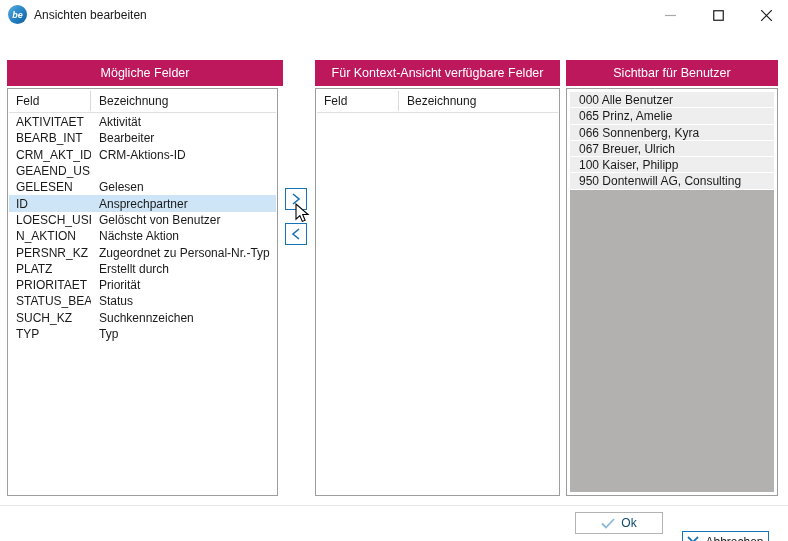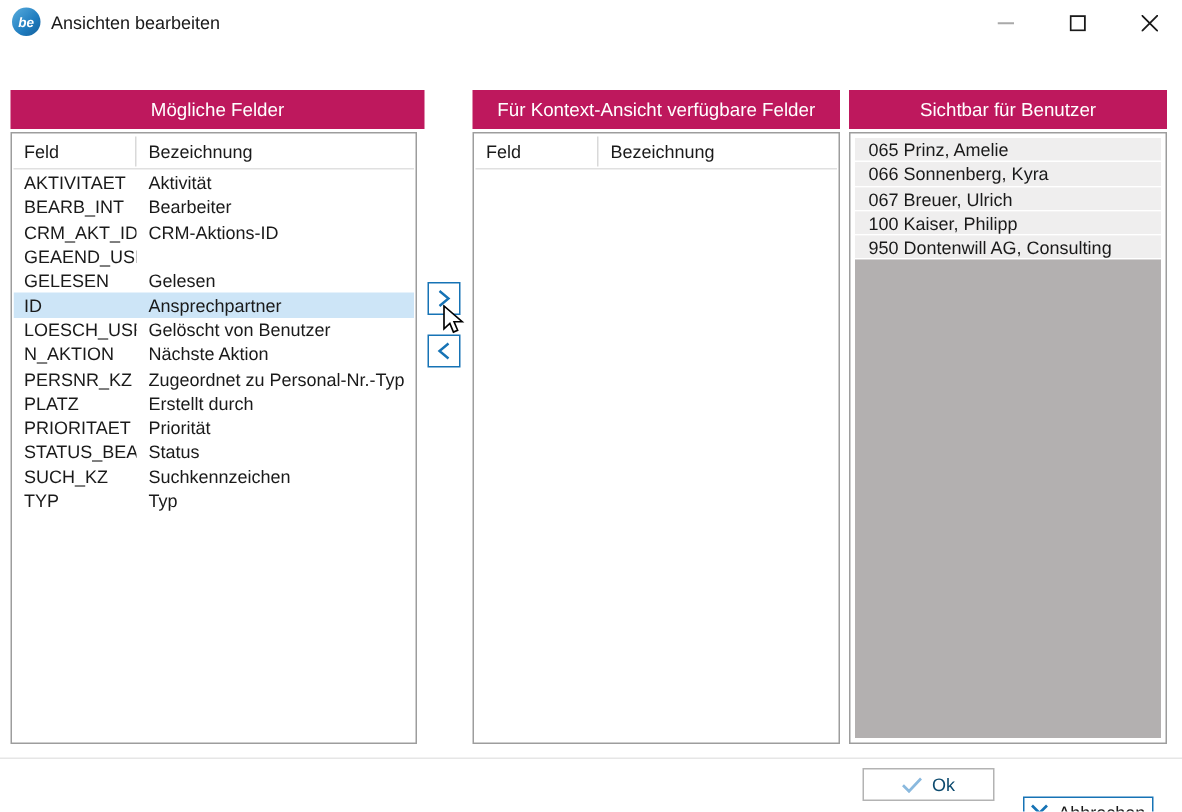--- a/index.html
+++ b/index.html
@@ -180,20 +180,21 @@
   <div id="table-mid" class="table-box">
     <div class="thead">
       <div class="col-feld">Feld</div>
       <div class="col-bez">Bezeichnung</div>
     </div>
     <div class="tbody"></div>
   </div>
 
   <div id="users-box">
     <div>
+        <div class="user-item">000 Alle Benutzer</div>
         <div class="user-item">065 Prinz, Amelie</div>
         <div class="user-item">066 Sonnenberg, Kyra</div>
         <div class="user-item">067 Breuer, Ulrich</div>
         <div class="user-item">100 Kaiser, Philipp</div>
         <div class="user-item">950 Dontenwill AG, Consulting</div>
       </div>
     <div id="users-filler"></div>
   </div>
 
   <div id="footer-sep"></div>

